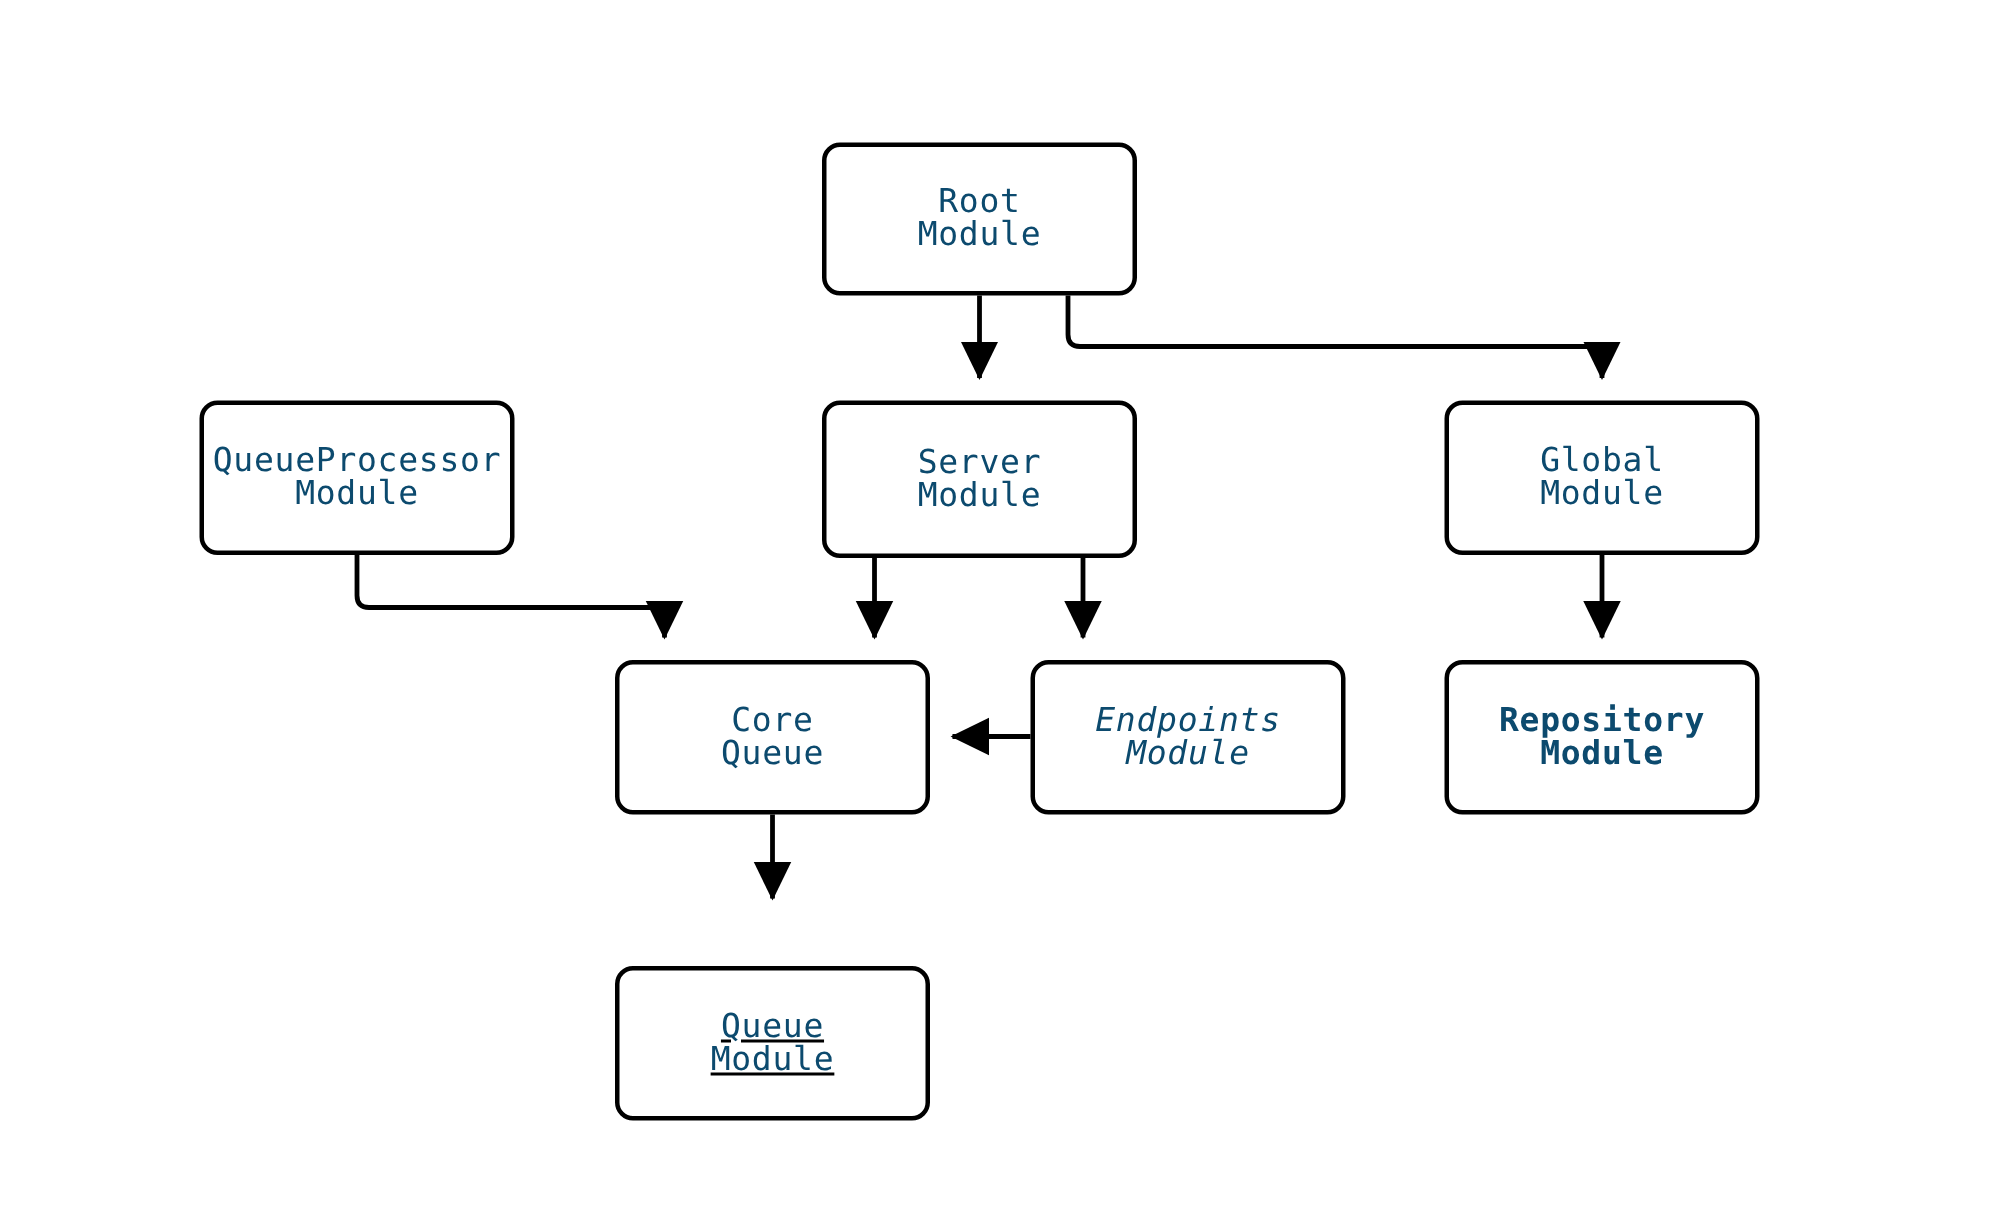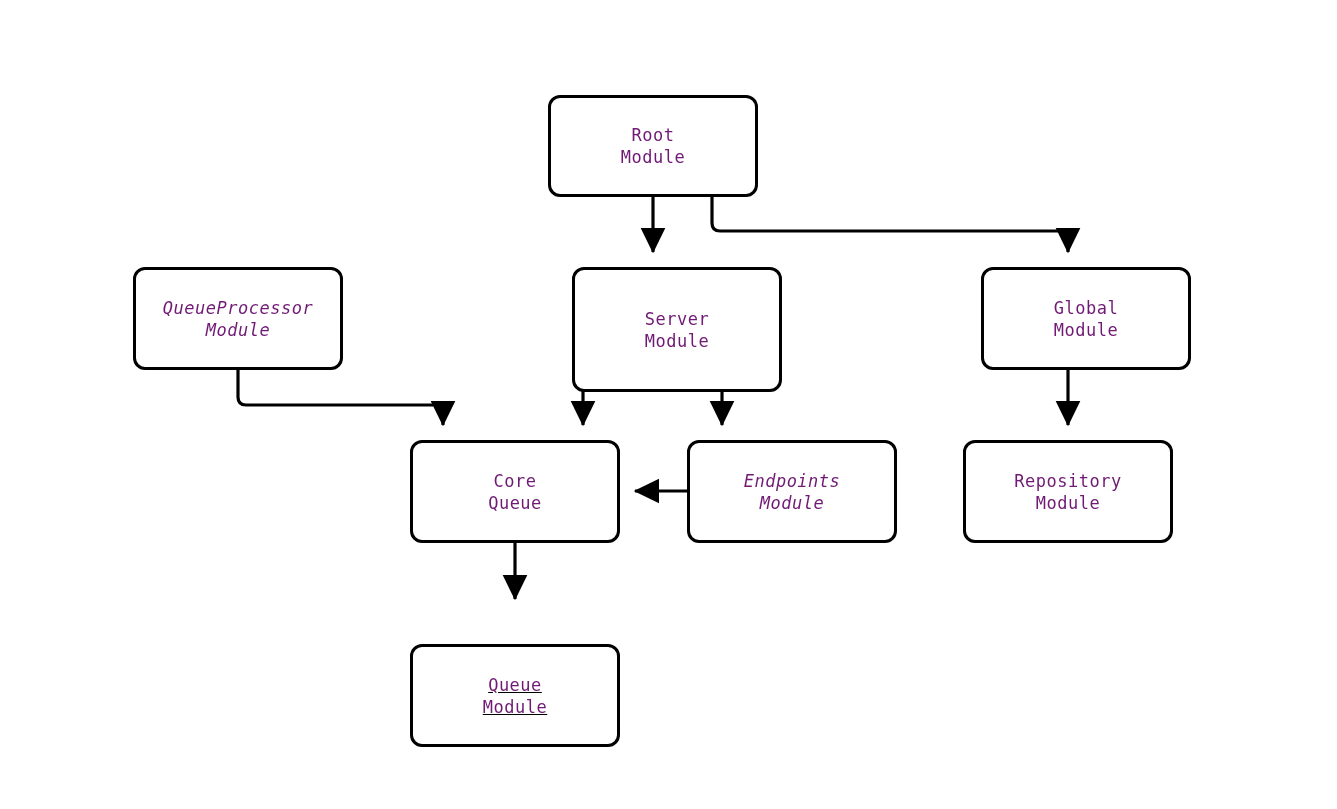--- a/index.html
+++ b/index.html
@@ -33,23 +33,23 @@
     background: #ffffff;
     border: 3px solid #000000;
     border-radius: 12px;
     display: flex;
     flex-direction: column;
     align-items: center;
     justify-content: center;
     z-index: 2;
   }
   .node-label {
-    font-size: 17px;
+    font-size: 22px;
     line-height: 22px;
-    color: #701a75;
+    color: #0c4a6e;
     text-align: center;
     letter-spacing: 0.5px;
     white-space: pre;
   }
 </style>
 </head>
 <body>
 
 <div id="diagram-canvas">
 
@@ -78,46 +78,46 @@
 
       <path d="M 515 543 L 515 599" marker-end="url(#arrowhead)"></path>
     </g>
   </svg>
 
   <div class="node" style="left:548px; top:95px; width:210px; height:102px;">
     <div class="node-label">Root
 Module</div>
   </div>
 
-  <div class="node" style="left:133px; top:267px; width:210px; height:103px;font-style:italic;">
+  <div class="node" style="left:133px; top:267px; width:210px; height:103px;">
     <div class="node-label">QueueProcessor
 Module</div>
   </div>
 
-  <div class="node" style="left:572px; top:267px; width:210px; height:125px;">
+  <div class="node" style="left:548px; top:267px; width:210px; height:105px;">
     <div class="node-label">Server
 Module</div>
   </div>
 
-  <div class="node" style="left:963px; top:267px; width:210px; height:103px;margin-left:18px;">
+  <div class="node" style="left:963px; top:267px; width:210px; height:103px;">
     <div class="node-label">Global
 Module</div>
   </div>
 
   <div class="node" style="left:410px; top:440px; width:210px; height:103px;">
     <div class="node-label">Core
 Queue</div>
   </div>
 
   <div class="node" style="left:687px; top:440px; width:210px; height:103px;font-style:italic;">
     <div class="node-label">Endpoints
 Module</div>
   </div>
 
-  <div class="node" style="left:963px; top:440px; width:210px; height:103px;">
+  <div class="node" style="left:963px; top:440px; width:210px; height:103px;font-weight:bold;">
     <div class="node-label">Repository
 Module</div>
   </div>
 
   <div class="node" style="left:410px; top:644px; width:210px; height:103px;text-decoration:underline;">
     <div class="node-label">Queue
 Module</div>
   </div>
 
 </div>

